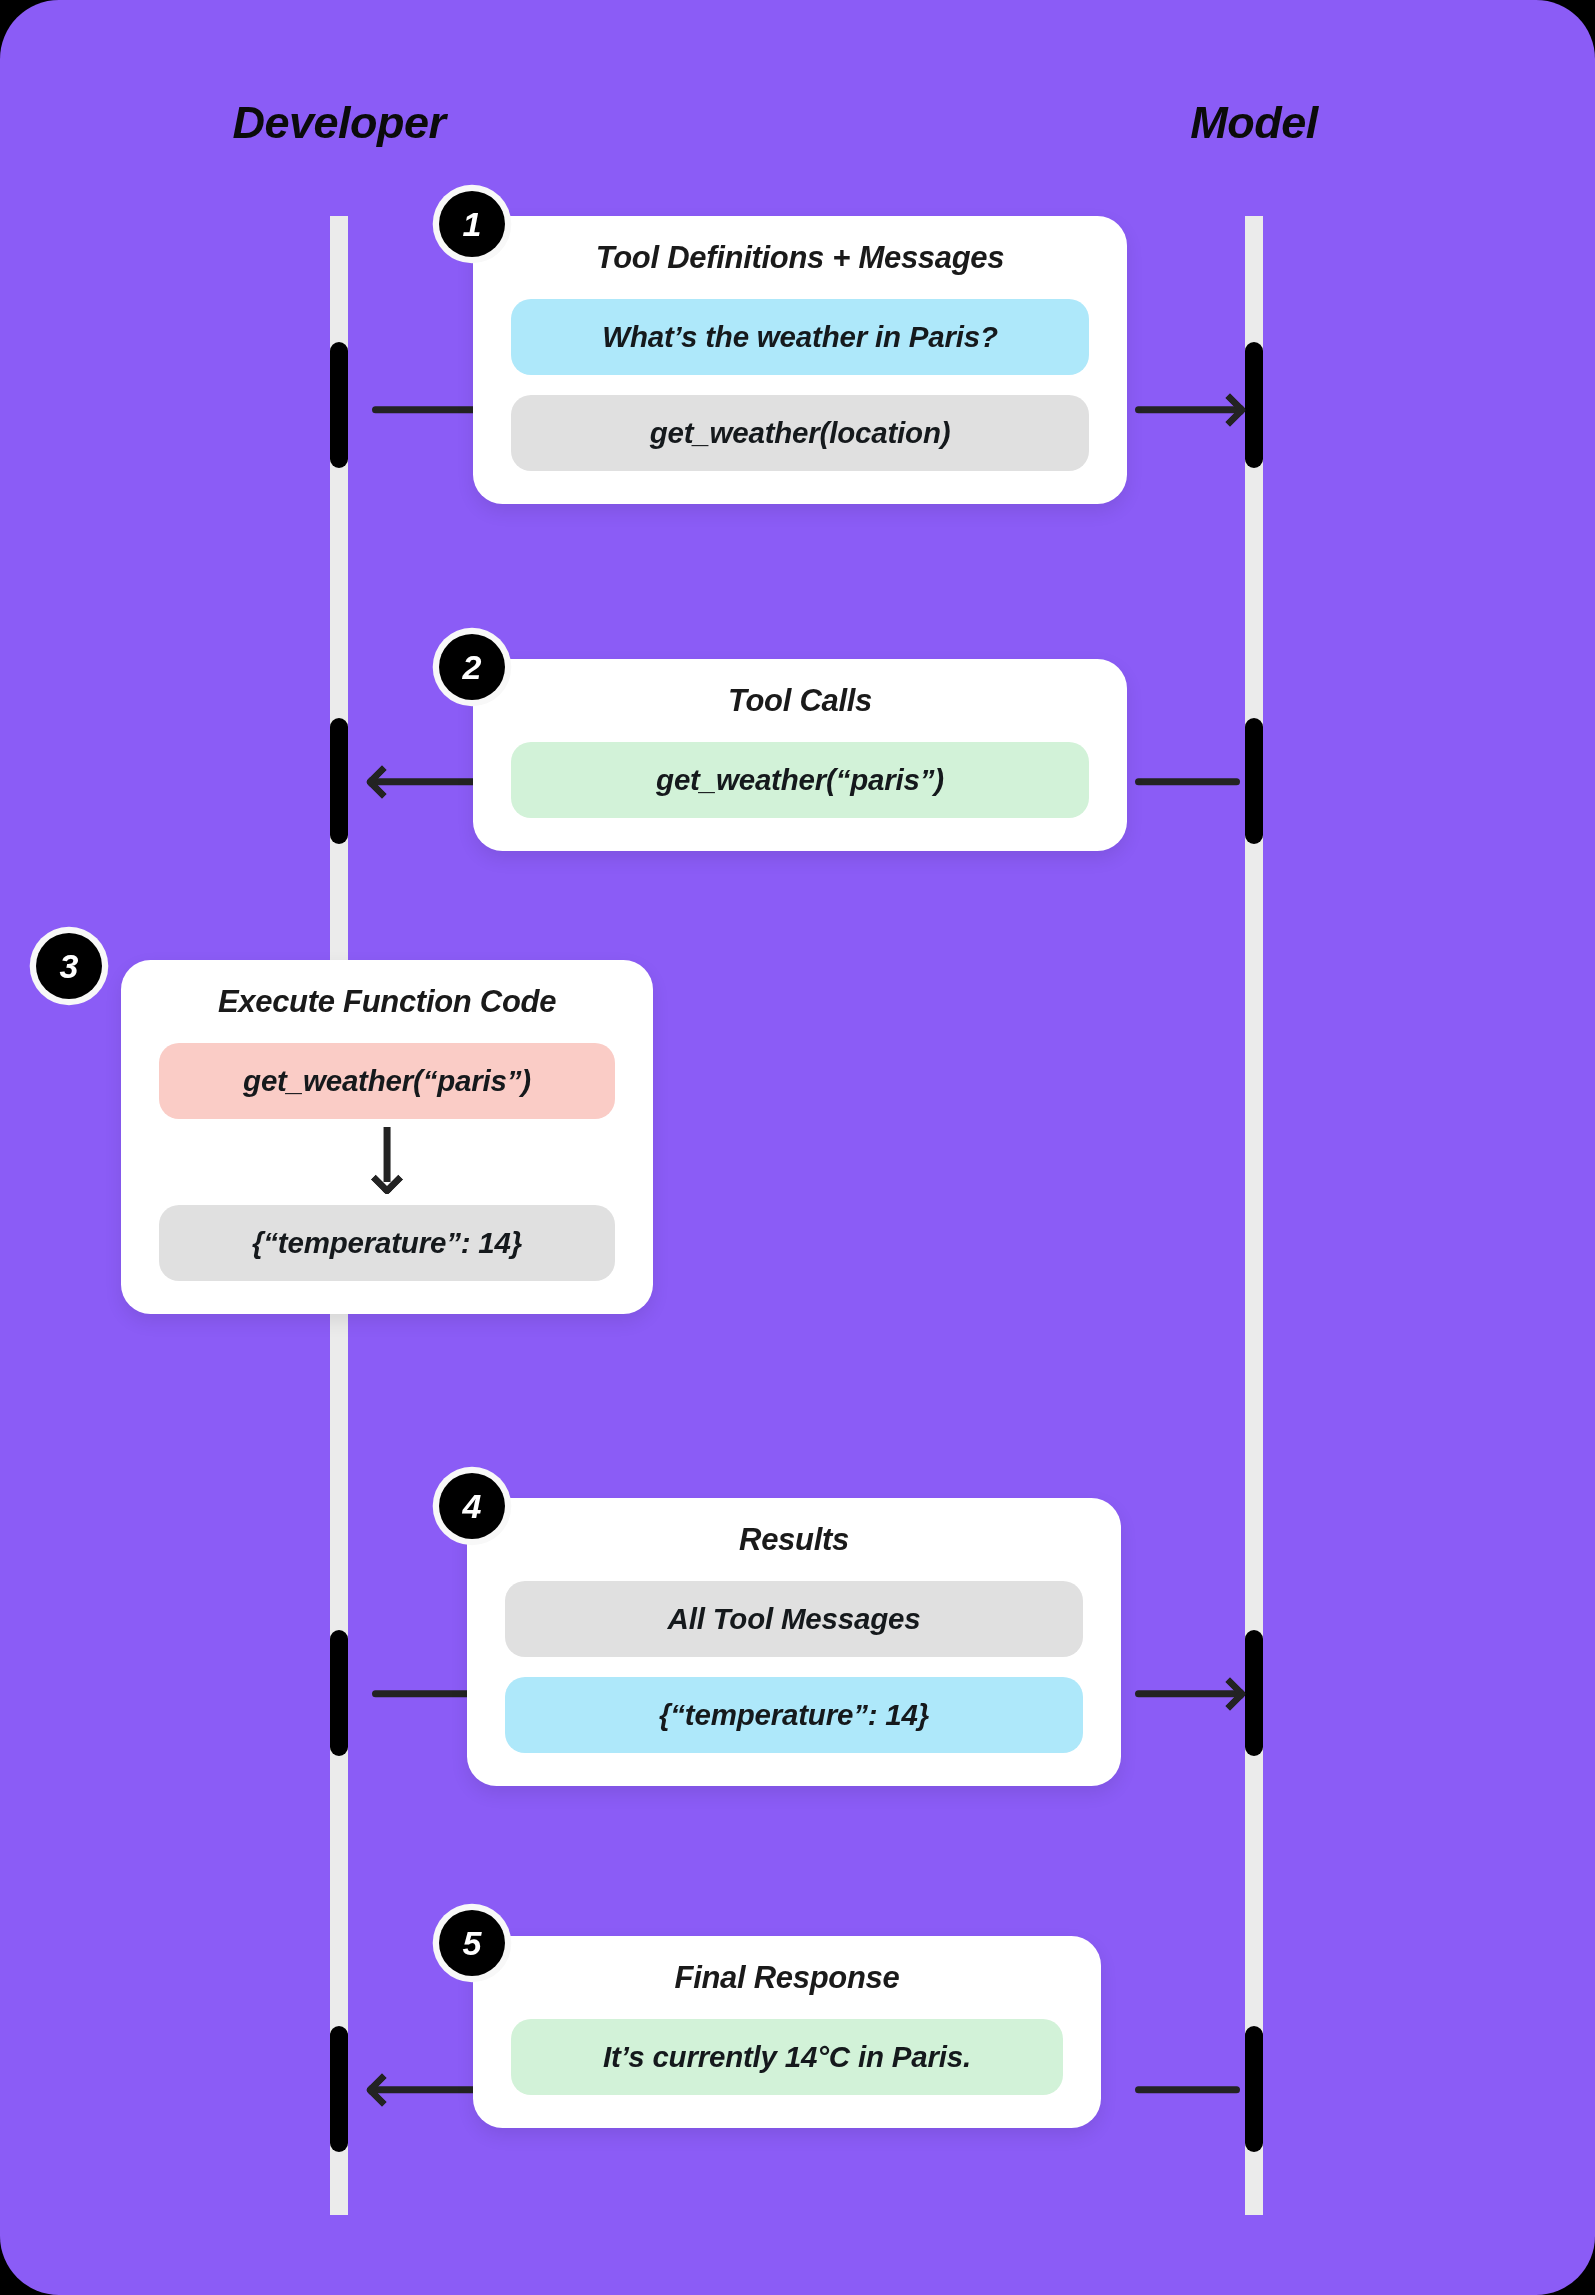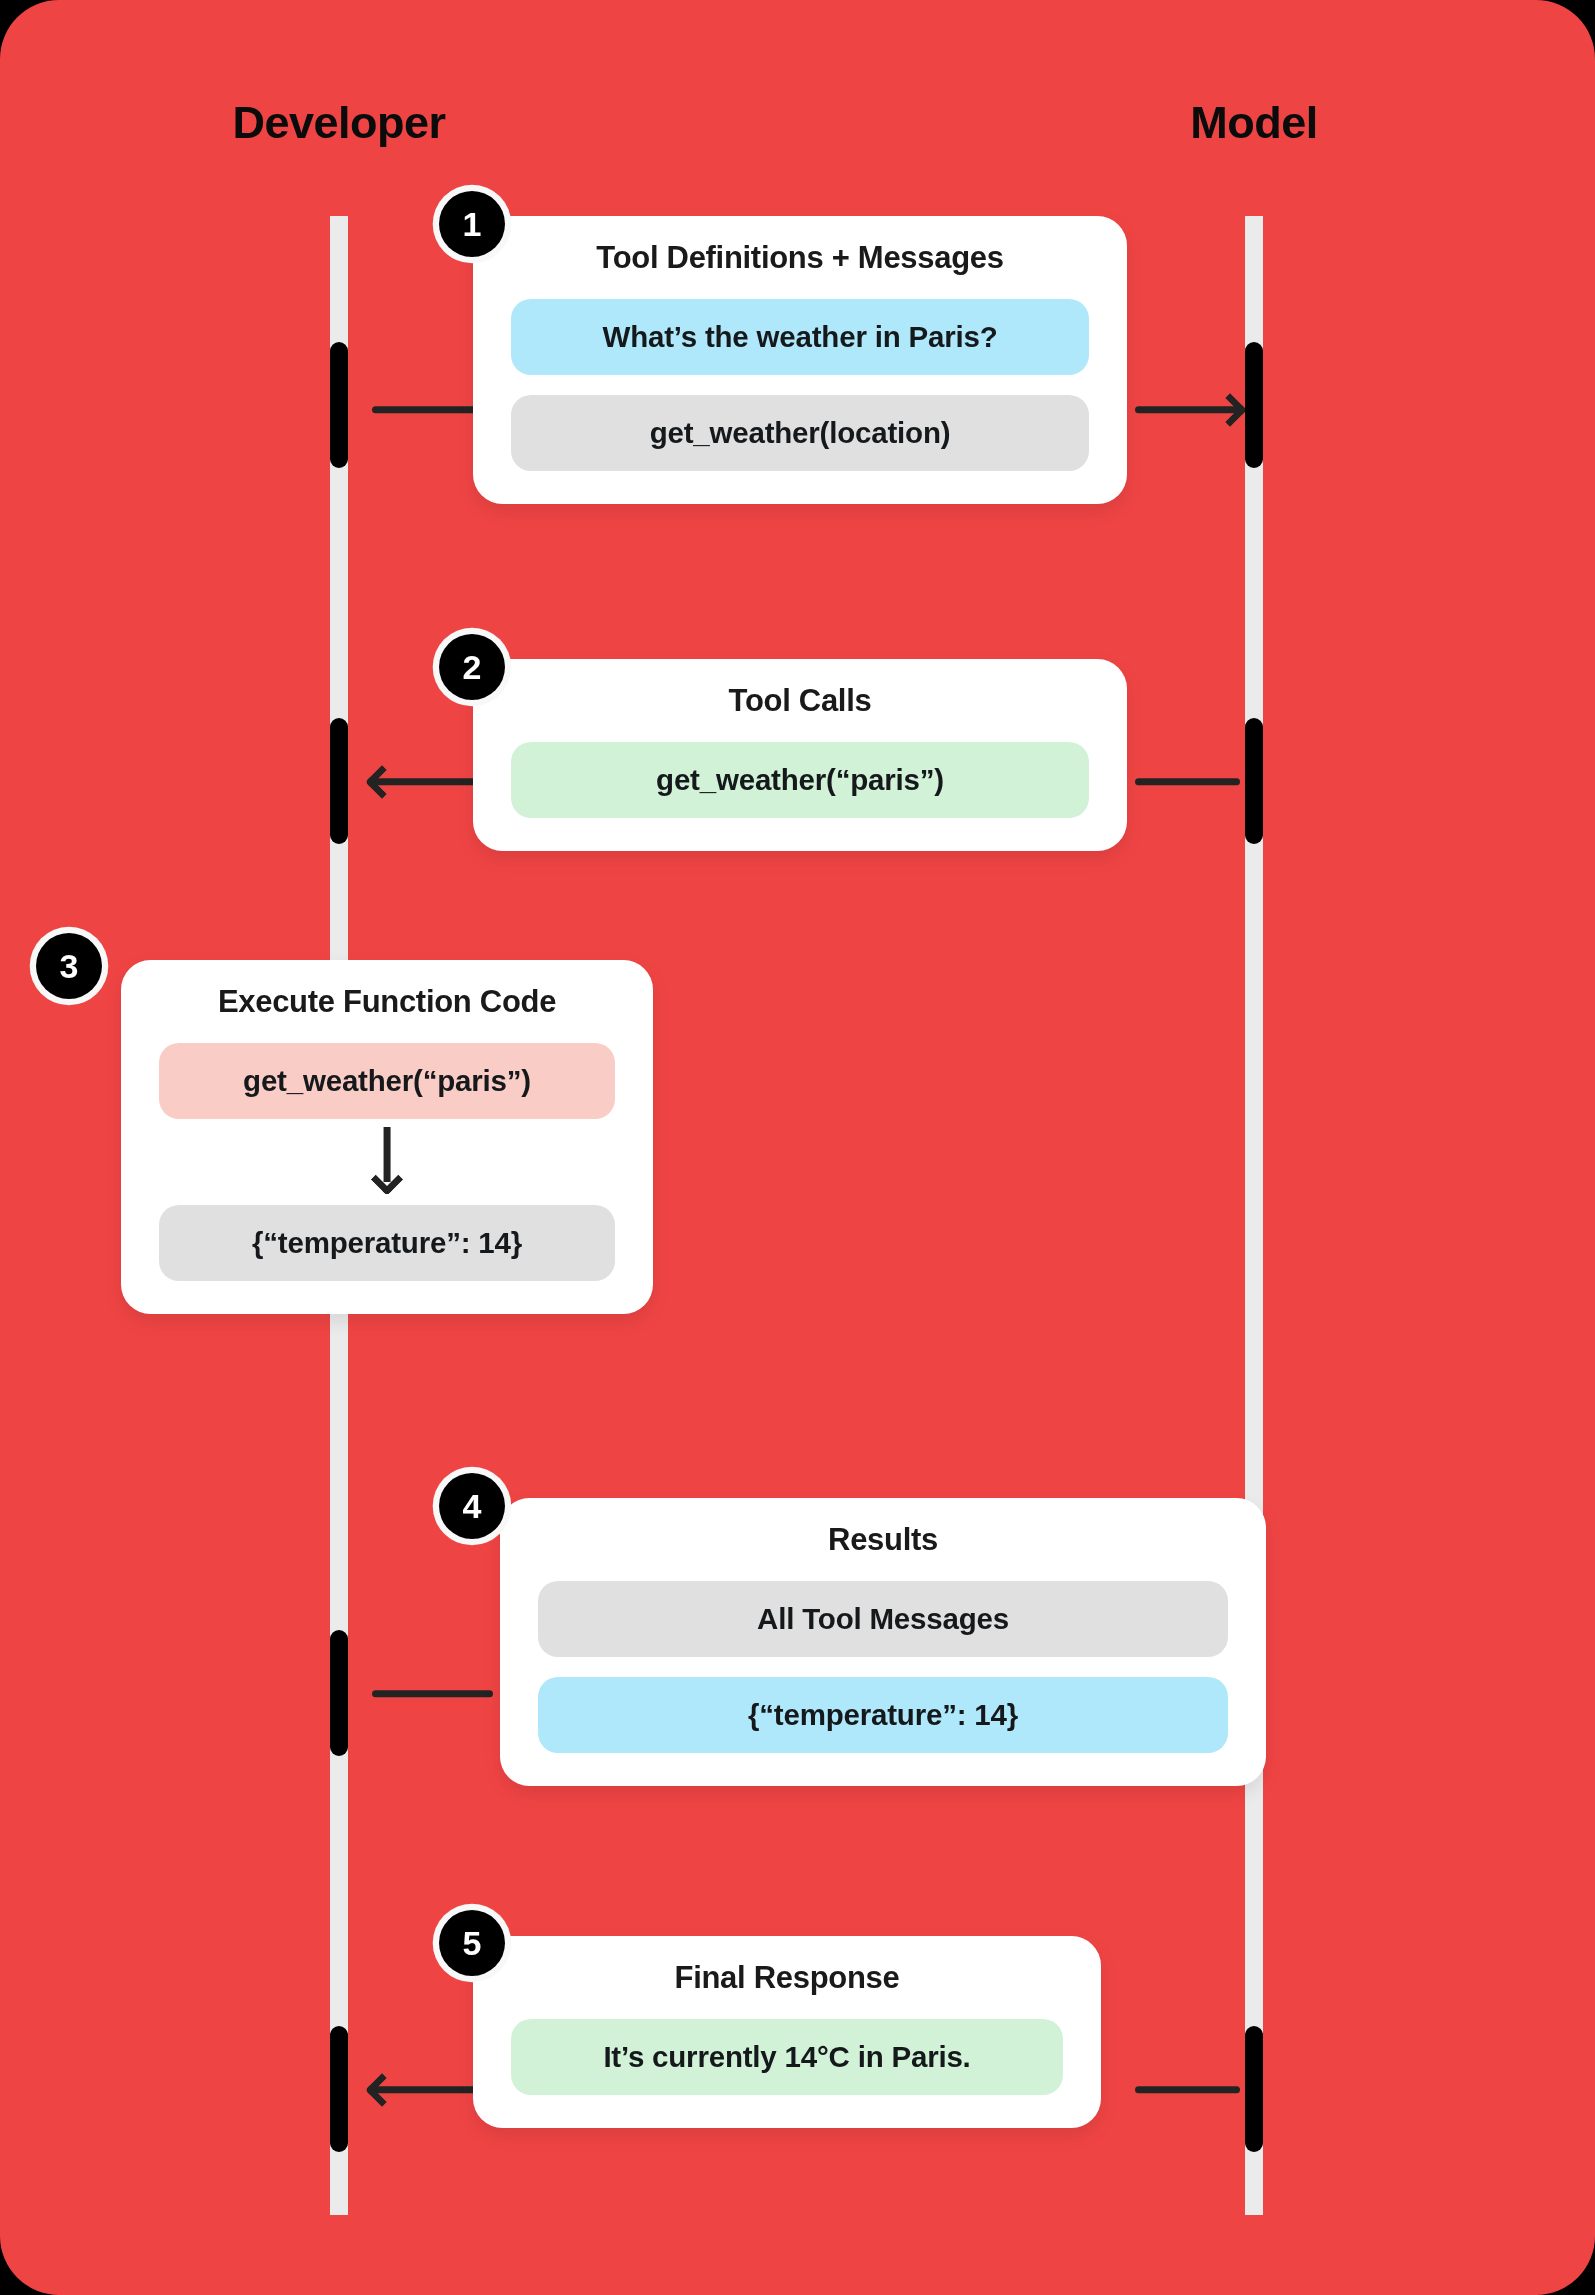--- a/index.html
+++ b/index.html
@@ -8,23 +8,24 @@
     width: 1595px;
     height: 2295px;
     background: #000000;
     font-family: "Liberation Sans", sans-serif;
   }
 
   #canvas {
     position: relative;
     width: 1595px;
     height: 2295px;
-    background: #ef4444;
+    background: #8b5cf6;
     border-radius: 59px;
     overflow: hidden;
+    font-style: italic;
   }
 
   
   .actor-label {
     position: absolute;
     font-size: 45px;
     font-weight: 700;
     color: #0B0B0B;
     letter-spacing: -0.5px;
     white-space: nowrap;
@@ -247,21 +248,21 @@
     <div class="card-title">Execute Function Code</div>
     <div class="pill pill-pink">get_weather(“paris”)</div>
     <div class="down-arrow">
       <div class="shaft"></div>
       <div class="head"></div>
     </div>
     <div class="pill pill-gray">{“temperature”: 14}</div>
   </div>
   <div class="step-badge" style="left:36px; top:933px;">3</div>
 
-  <div class="step-card" style="left:500px; top:1498px; width:766px;">
+  <div class="step-card" style="left:467px; top:1498px; width:654px;">
     <div class="card-title">Results</div>
     <div class="pill pill-gray">All Tool Messages</div>
     <div class="pill pill-blue">{“temperature”: 14}</div>
   </div>
   <div class="step-badge" style="left:439px; top:1473px;">4</div>
 
   <div class="step-card" style="left:473px; top:1936px; width:628px;">
     <div class="card-title">Final Response</div>
     <div class="pill pill-green">It’s currently 14°C in Paris.</div>
   </div>

